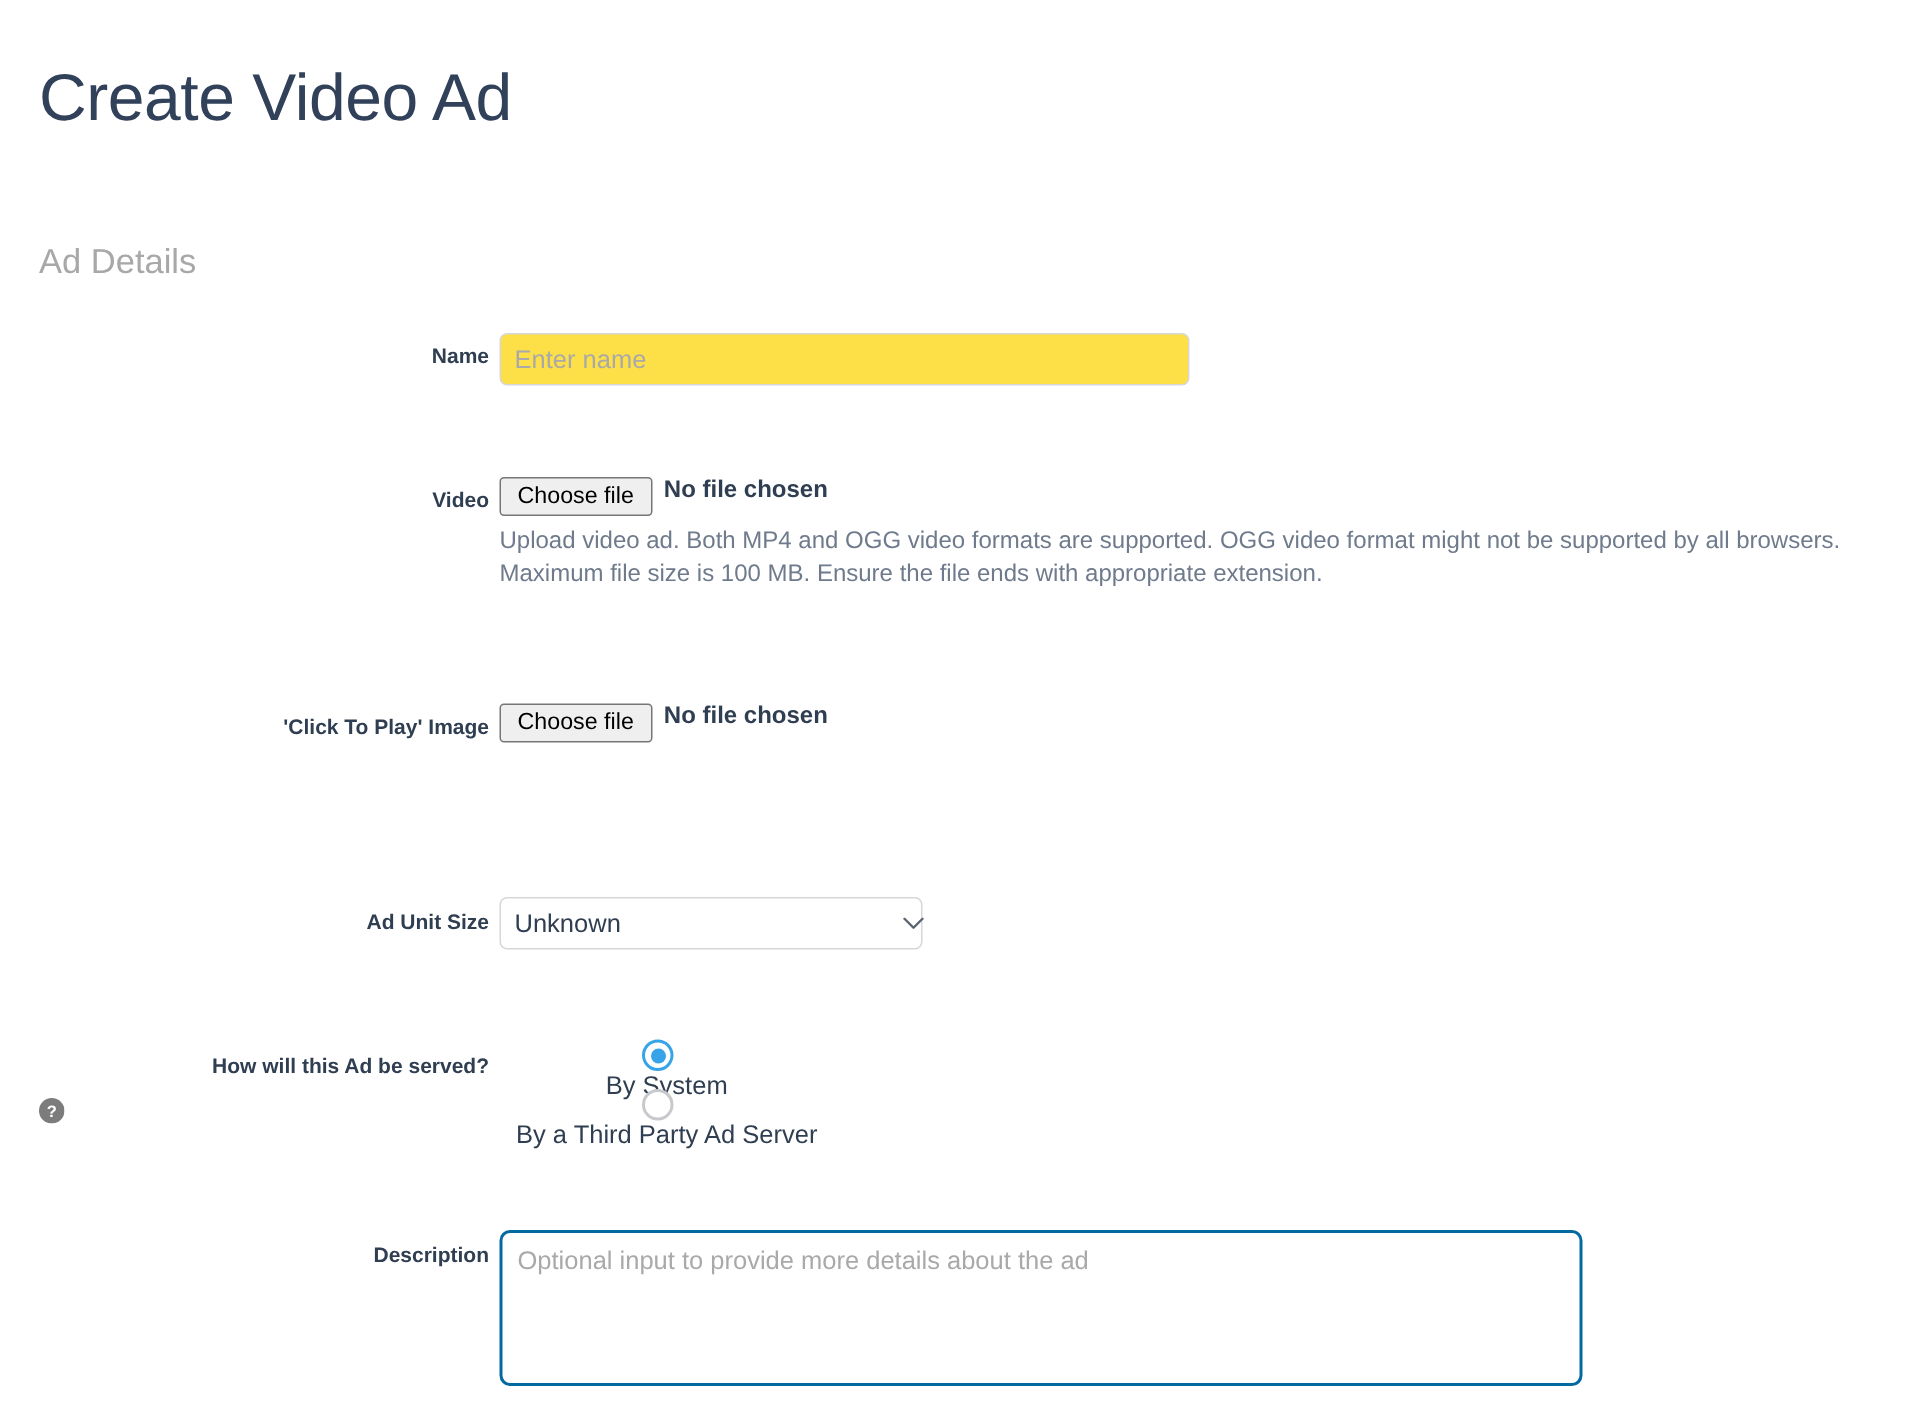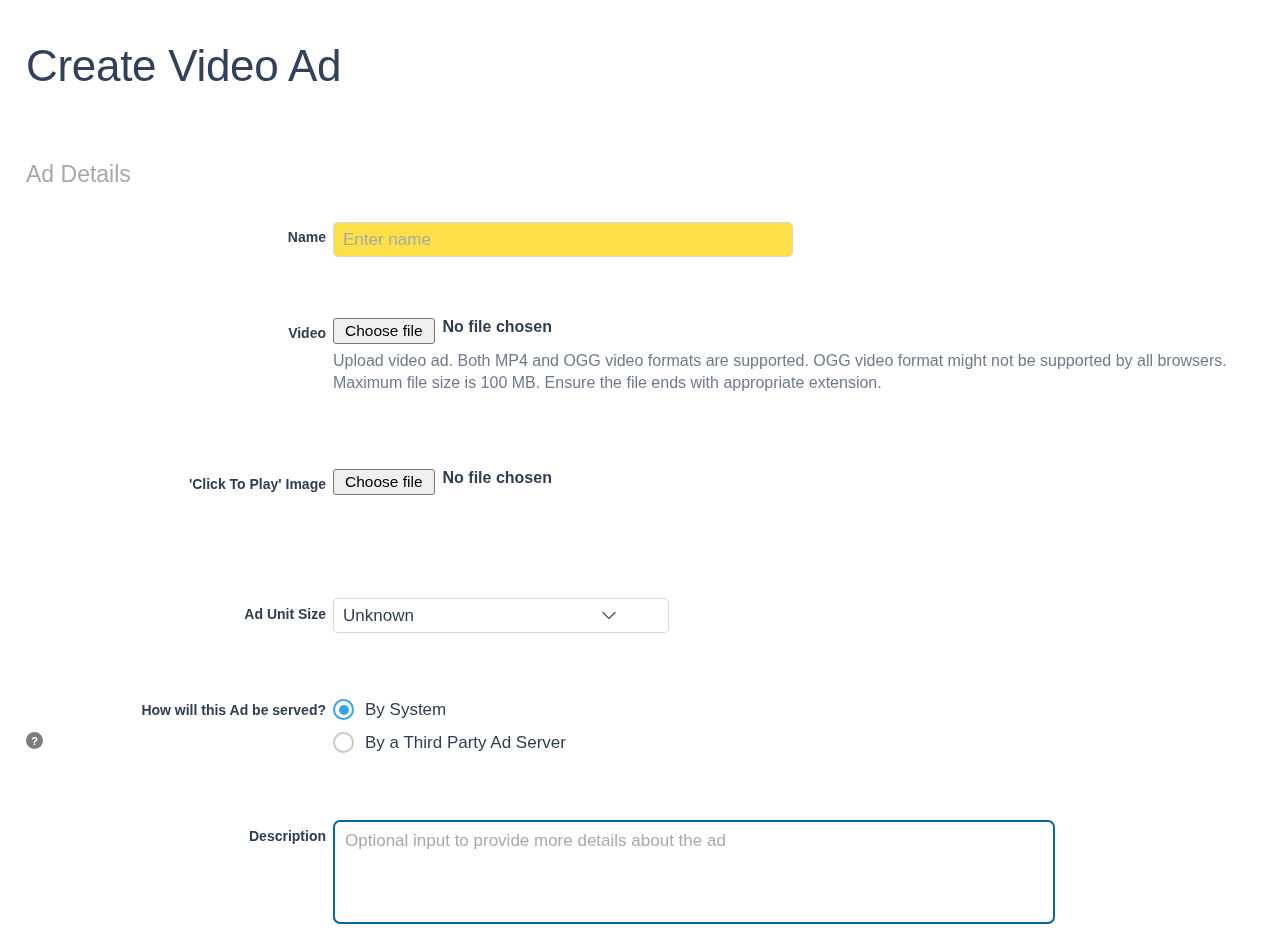--- a/index.html
+++ b/index.html
@@ -124,21 +124,21 @@
     max-width: 925px;
   }
 
   
   .select-wrap {
     position: relative;
     width: 295px;
     height: 35px;
   }
   .select-box {
-    width: 336px;
+    width: 282px;
     height: 35px;
     box-sizing: border-box;
     border: 1px solid #d5d7da;
     border-radius: 5px;
     background: #fff;
     padding: 0 28px 0 9px;
     font-family: "Liberation Sans", sans-serif;
     font-size: 17px;
     color: #2f3e51;
     display: flex;
@@ -154,20 +154,21 @@
     line-height: 0;
   }
 
   
   .radio-group { display: block; }
   .radio-item {
     display: flex;
     align-items: center;
     height: 33px;
     cursor: default;
+    flex-direction: column;
   }
   .radio-mark {
     width: 21px;
     height: 21px;
     border-radius: 50%;
     box-sizing: border-box;
     flex: 0 0 auto;
     background: #ffffff;
   }
   .radio-mark.unchecked {

